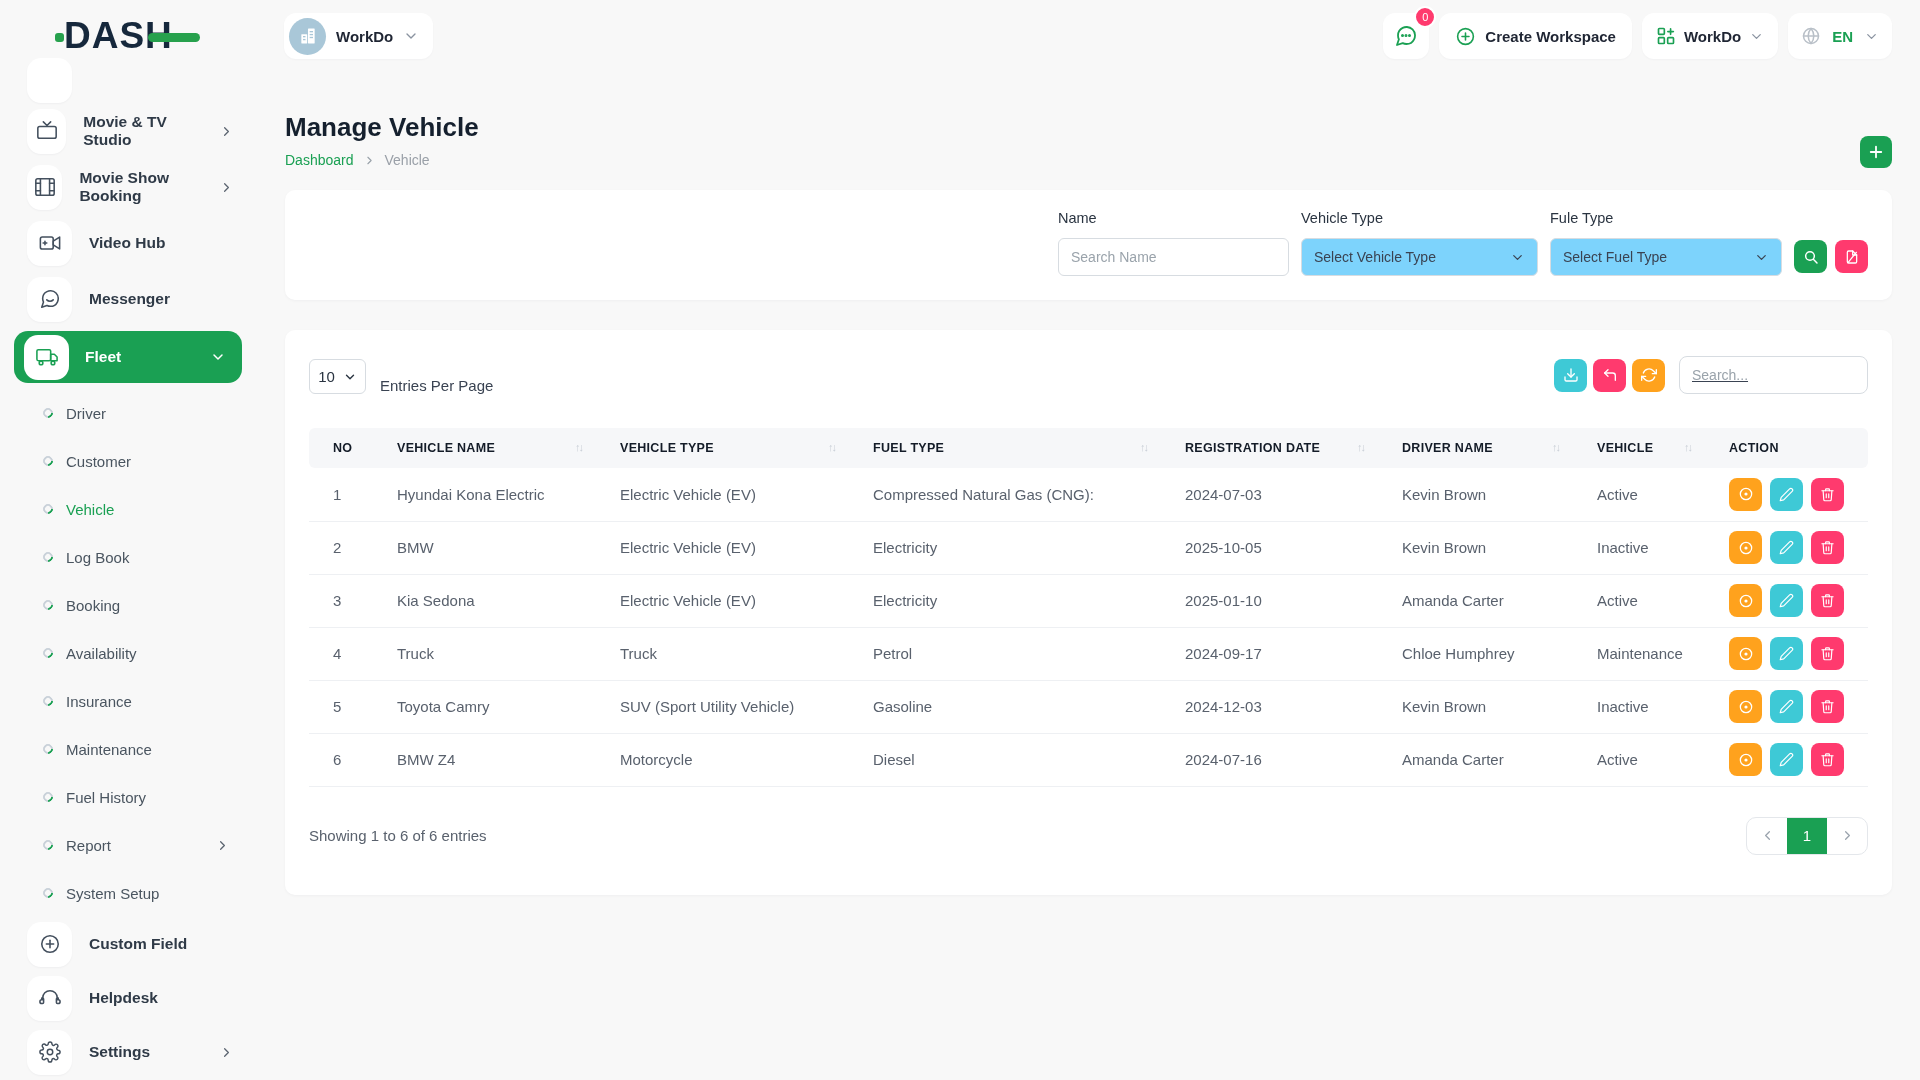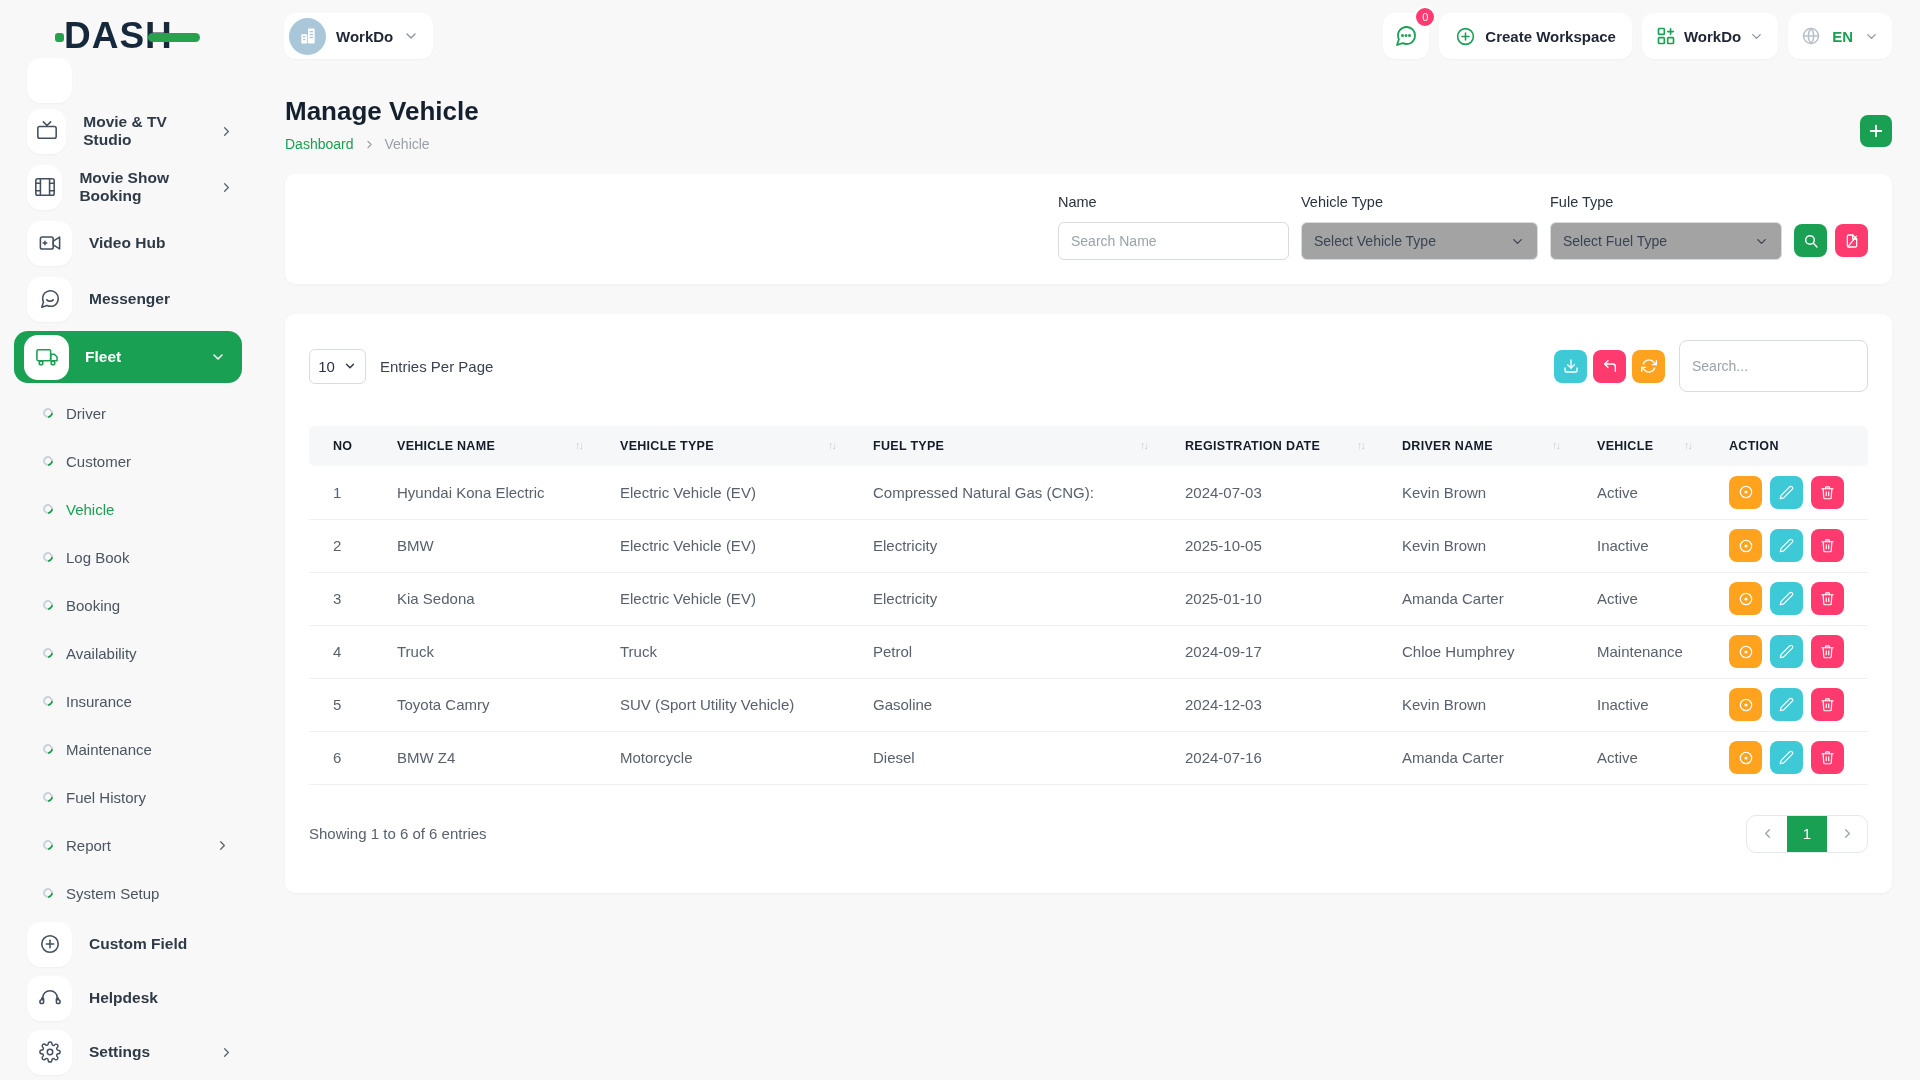--- a/index.html
+++ b/index.html
@@ -45,51 +45,51 @@
   .fleet-pill .tile { color:#1aa053; box-shadow:none; }
   .fleet-label { color:#fff; font-size:15.5px; font-weight:700; }
   .fleet-chev { margin-left:auto; margin-right:16px; color:#fff; }
   .sub-item { height:48px; display:flex; align-items:center; gap:13px; padding-left:27px; cursor:pointer; }
   .dot { width:10px; height:10px; border-radius:50%; border:2px solid #c9d1d9; border-bottom-color:#1aa053; transform:rotate(-45deg); }
   .sub-label { font-size:15px; color:#4a5560; }
   .sub-item.active .sub-label { color:#1aa053; }
   .sub-chev { margin-left:auto; margin-right:30px; color:#5b6470; }
 
   
-  .page-head { display:flex; align-items:center; }
+  .page-head { display:flex; align-items:flex-end;margin-top:16px; }
   .page-title { font-size:26px; font-weight:700; color:#15202e; }
   .breadcrumb { margin-top:9px; display:flex; align-items:center; gap:9px; font-size:14px; }
   .bc-link { color:#1aa053; cursor:pointer; }
   .bc-sep { color:#98a0a8; }
   .bc-current { color:#9aa0a8; }
   .add-btn { margin-left:auto; margin-top:14px; width:32px; height:32px; border-radius:8px; background:#1aa053; border:none; color:#fff; display:flex; align-items:center; justify-content:center; cursor:pointer; }
 
   
   .card { background:#fff; border-radius:10px; box-shadow:0 1px 3px rgba(20,30,50,.04); }
   .filter-card { margin-top:22px; padding:20px 24px 24px; display:flex; justify-content:flex-end; align-items:flex-end; gap:12px; }
   .field { display:flex; flex-direction:column; }
   .field-label { font-size:14.5px; color:#2a3441; margin-bottom:12px; }
   .text-input { height:38px; border:1px solid #d7dce1; border-radius:6px; padding:0 12px; font-size:14px; color:#3a4352; outline:none; font-family:"Liberation Sans",sans-serif; background:#fff; }
   .text-input::placeholder { color:#9aa3ab; }
   .name-input { width:231px; }
-  .select { height:38px; border:1px solid #d7dce1; border-radius:6px; padding:0 12px; display:flex; align-items:center; font-size:14px; color:#3a4352; cursor:pointer; background:#a3a3a3; }
+  .select { height:38px; border:1px solid #d7dce1; border-radius:6px; padding:0 12px; display:flex; align-items:center; font-size:14px; color:#3a4352; cursor:pointer; background:#7dd3fc; }
   .select .sel-text { flex:1; }
   .vt-select { width:237px; } .ft-select { width:232px; }
   .sq-btn { width:33px; height:33px; border:none; border-radius:8px; display:flex; align-items:center; justify-content:center; color:#fff; cursor:pointer; }
   .btn-green { background:#1aa053; } .btn-pink { background:#ff3a6e; }
   .btn-cyan { background:#3ec9d6; } .btn-orange { background:#ffa21d; }
   .filter-actions { display:flex; gap:8px; margin-bottom:3px; }
 
   
   .table-card { margin-top:30px; padding:26px 24px 40px; }
-  .toolbar { display:flex; align-items:center; }
+  .toolbar { display:flex; align-items:flex-end; }
   .entries-select { width:57px; height:35px; border:1px solid #d7dce1; border-radius:6px; display:flex; align-items:center; justify-content:center; gap:8px; font-size:15px; color:#2a3441; cursor:pointer; }
   .entries-label { margin-left:14px; font-size:15px; color:#3a4352; }
   .toolbar-right { margin-left:auto; display:flex; align-items:center; gap:6px; }
-  .tb-search { width:189px; height:52px; border-radius:8px; margin-left:8px; }
+  .tb-search { width:189px; height:38px; border-radius:8px; margin-left:8px;text-decoration:underline; }
 
   table { width:100%; border-collapse:collapse; table-layout:fixed; margin-top:34px; }
   thead th { background:#f6f7f9; height:40px; text-align:left; padding-left:24px; font-size:12.5px; font-weight:700; letter-spacing:.3px; color:#141c28; cursor:pointer; }
   thead th:first-child { border-radius:6px 0 0 6px; }
   thead th:last-child { border-radius:0 6px 6px 0; }
   .sort { float:right; margin-right:14px; color:#c9cfd7; font-size:11px; letter-spacing:-2px; font-weight:400; }
   tbody td { height:53px; border-bottom:1px solid #eef0f3; padding-left:24px; font-size:15px; color:#59616d; }
   .actions { display:flex; gap:8px; align-items:center; }
 
   .table-foot { margin-top:30px; display:flex; align-items:center; }

